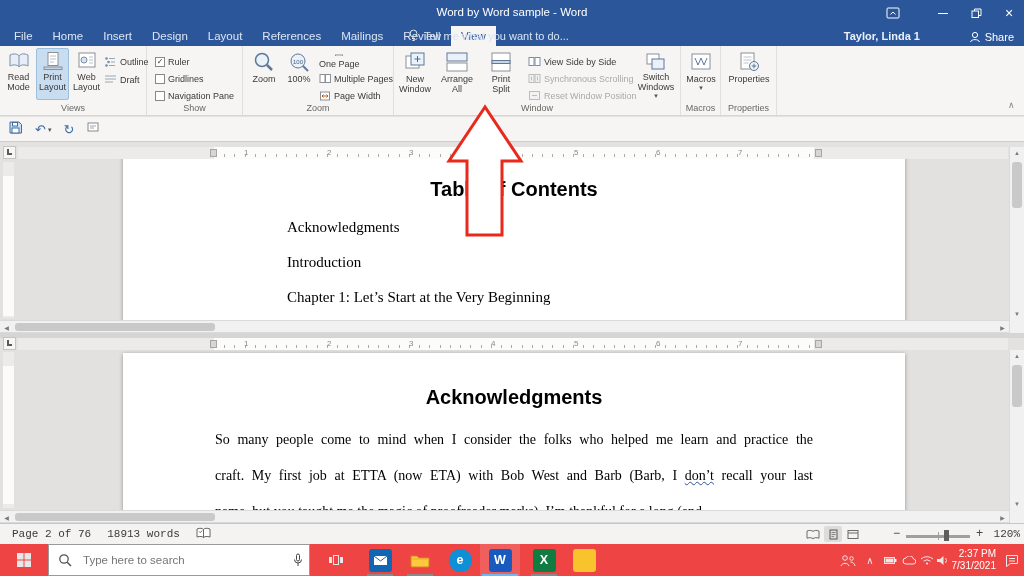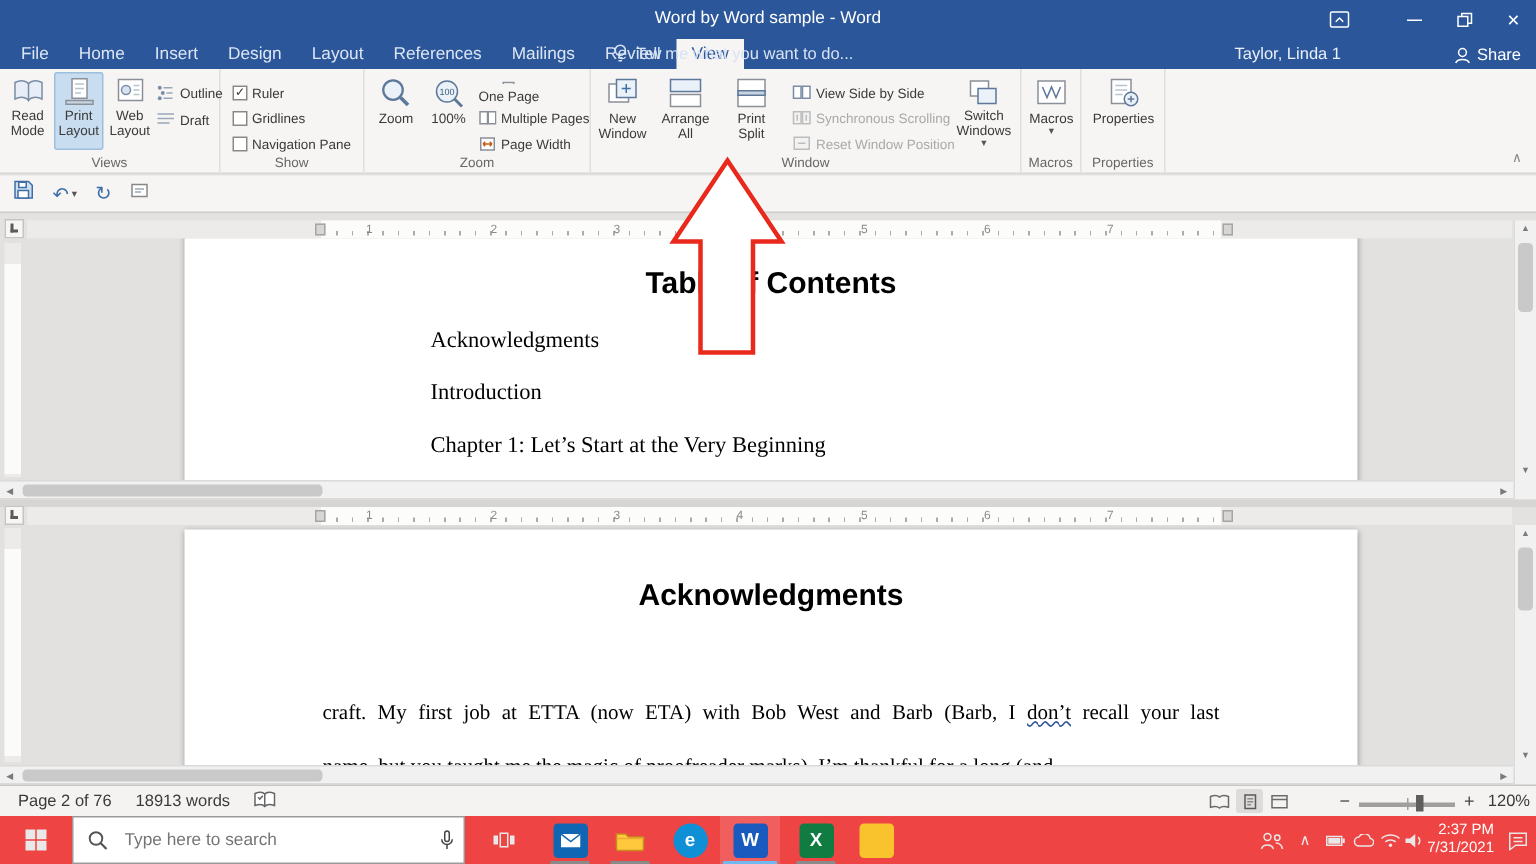--- a/index.html
+++ b/index.html
@@ -13,21 +13,21 @@
   .wctl{position:absolute;top:0;width:30px;height:26px;display:flex;align-items:center;justify-content:center;color:#fff;}
   .ctl-min-bar{width:10px;height:1px;background:#fff;}
   .ctl-close{font-size:14px;line-height:14px;}
 
   
   .tabrow{position:absolute;top:26px;left:0;width:1024px;height:20px;background:#2B579A;}
   .tabs{position:absolute;left:4px;top:0;height:20px;display:flex;}
   .tab{padding:0 10px;line-height:20px;font-size:11.5px;color:#DCE5F3;}
   .tab.active{background:#F6F5F4;color:#2B579A;}
   .tellme{position:absolute;left:408px;top:3px;display:flex;gap:5px;align-items:center;color:#D9E3F3;font-size:11px;}
-  .acct{position:absolute;right:130px;top:4px;font-size:11px;color:#EAF0F9;}
+  .acct{position:absolute;right:104px;top:4px;font-size:11px;color:#EAF0F9;font-weight:bold;}
   .share{position:absolute;right:10px;top:2px;height:17px;display:flex;gap:4px;align-items:center;color:#fff;font-size:11px;}
 
   
   .ribbonbg{position:absolute;top:46px;left:0;width:1024px;height:70px;background:#F6F5F4;border-bottom:1px solid #D8D6D4;}
   .grp{position:absolute;top:46px;height:69px;border-right:1px solid #E1DFDD;}
   .glabel{position:absolute;bottom:2px;left:0;right:0;text-align:center;font-size:9px;color:#696764;}
   .rbL{position:absolute;top:2px;height:52px;display:flex;flex-direction:column;align-items:center;padding-top:2px;
        border:1px solid transparent;border-radius:2px;color:#3B3A39;font-size:9px;text-align:center;cursor:default;}
   .rbL .lab{white-space:pre-line;line-height:10px;margin-top:1px;}
   .rbL.active{background:#C9DDF0;border-color:#9DBFDE;}
@@ -65,21 +65,21 @@
   .hsb{position:absolute;left:0;width:1009px;height:13px;background:#F1F1F1;border-top:1px solid #DADADA;border-bottom:1px solid #DADADA;}
   .hsb .thumb{position:absolute;top:2px;height:8px;background:#C9C9C9;border-radius:3px;}
   .sbarr{position:absolute;top:0;width:13px;height:12px;display:flex;align-items:center;justify-content:center;font-size:6px;color:#7A7A7A;}
   .vsb{position:absolute;left:1009px;width:15px;background:#F1F1F1;border-left:1px solid #DADADA;}
   .vsb .thumb{position:absolute;left:2px;width:10px;background:#C9C9C9;border-radius:3px;}
   .vsbarr{position:absolute;left:0;width:14px;height:12px;display:flex;align-items:center;justify-content:center;font-size:6px;color:#7A7A7A;}
   .corner{position:absolute;left:1009px;width:15px;background:#F1F1F1;border-left:1px solid #DADADA;}
   .splitbar{position:absolute;left:0;width:1024px;height:5px;background:#D7D5D3;}
 
   
-  .statusbar{position:absolute;top:523px;left:0;width:1024px;height:21px;background:#F4F3F2;border-top:1px solid #C8C6C4;}
+  .statusbar{position:absolute;top:523px;left:0;width:1024px;height:21px;background:#F4F3F2;border-top:1px solid #C8C6C4;font-family:Liberation Mono, monospace;}
   .sb-left{position:absolute;left:12px;top:0;height:20px;display:flex;gap:16px;align-items:center;font-size:11px;color:#3B3A39;}
   .sb-viewbtn{position:absolute;top:2px;width:18px;height:16px;display:flex;align-items:center;justify-content:center;border-radius:2px;}
   .sb-viewbtn.cur{background:#DEDCDA;}
   .zoomglyph{position:absolute;top:3px;font-size:12px;color:#444;line-height:14px;}
   .ztrack{position:absolute;top:11px;height:3px;background:#A19F9D;}
   .znotch{position:absolute;top:8px;width:1px;height:8px;background:#A19F9D;}
   .zthumb{position:absolute;top:6px;width:5px;height:11px;background:#605E5C;}
   .zlabel{position:absolute;top:4px;font-size:11px;color:#3B3A39;text-align:right;}
 
   
@@ -426,20 +426,21 @@
   <span class="rnum" style="left:556px;">5</span>
   <span class="rnum" style="left:638px;">6</span>
   <span class="rnum" style="left:720px;">7</span>
   <span class="indent" style="left:192px;"></span>
   <span class="indent" style="left:797px;"></span>
 </div>
 
 <div class="pane" style="top:350px;height:160px;">
   <div class="page" style="top:3px;height:220px;"></div>
   <div class="dochead" style="top:36px;">Acknowledgments</div>
+  <div class="docline just" style="top:82px;">So many people come to mind when I consider the folks who helped me learn and practice the</div>
   <div class="docline just" style="top:118px;"><span>craft. My first job at ETTA (now ETA) with Bob West and Barb (Barb, I </span><span class="gram">don’t</span><span> recall your last</span></div>
   <div class="docline just lastline" style="top:154px;">name, but you taught me the magic of proofreader marks). I’m thankful for a long (and</div>
 </div>
 <div class="vruler" style="top:352px;height:156px;">
     <div class="vrw" style="top:14px;bottom:4px;"></div>
   </div>
 
 <div class="vsb" style="top:350px;height:160px;">
   <div class="vsbarr" style="top:0;">
       <span>▲</span>

